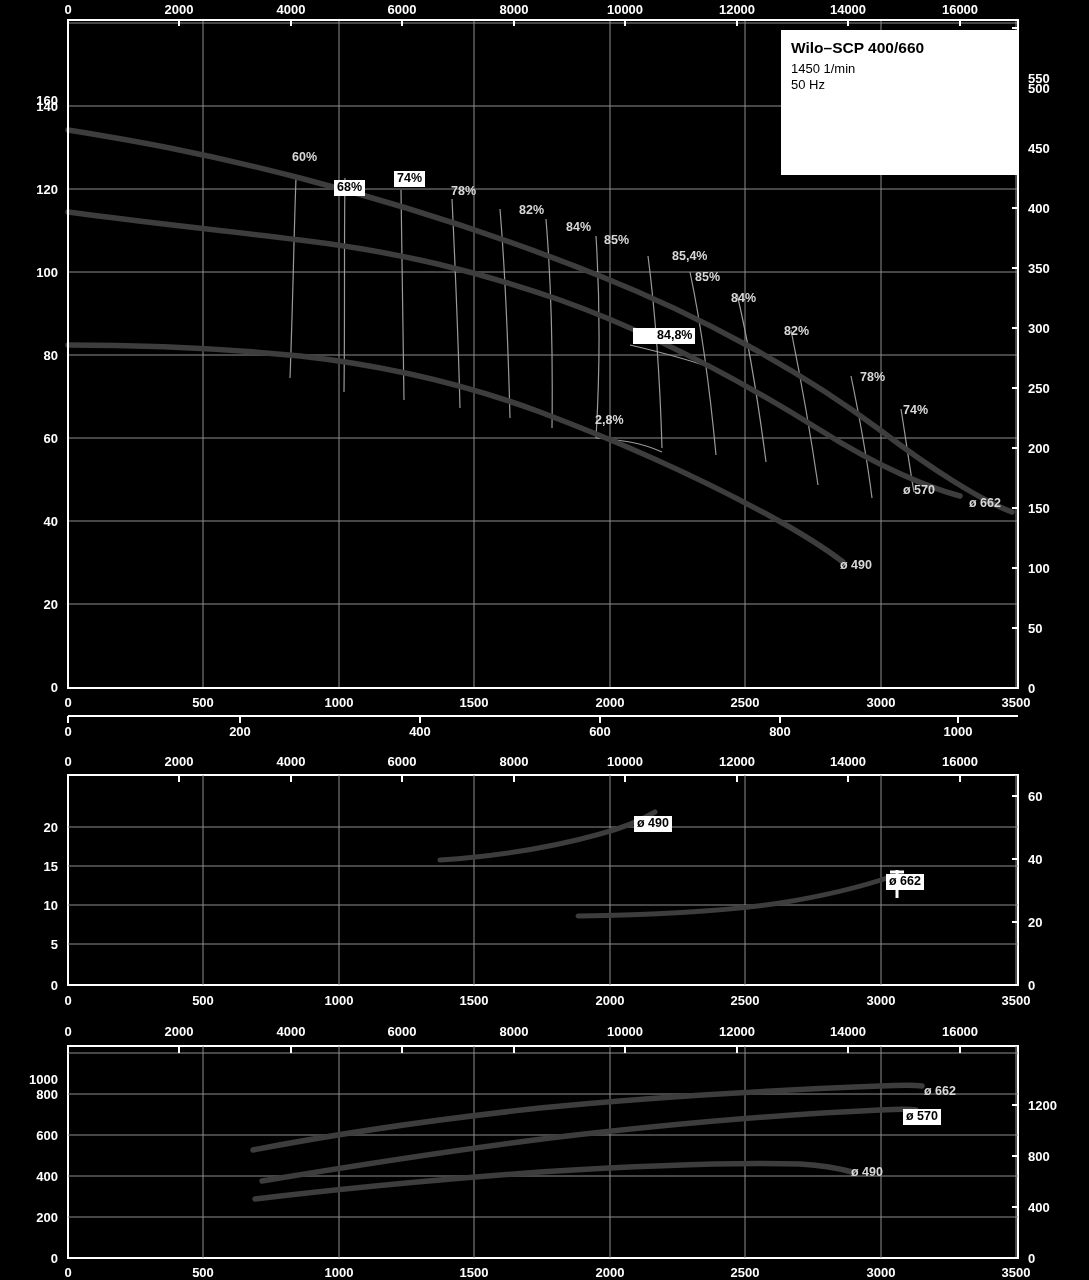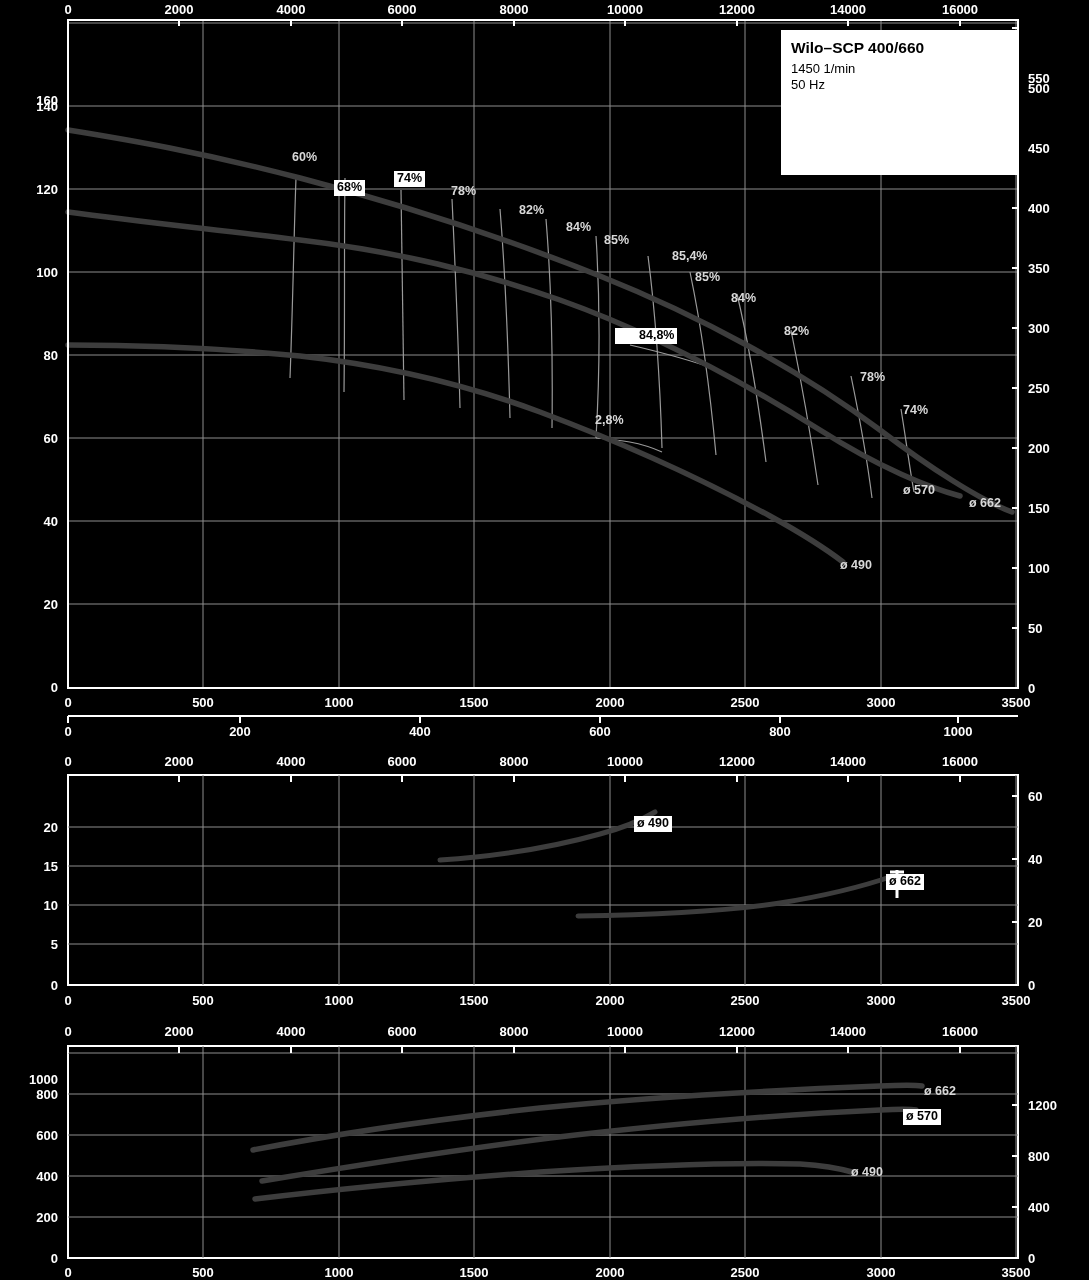--- a/index.html
+++ b/index.html
@@ -338,21 +338,21 @@
 <div class="lblplain" style="left:451px;top:184px;">78%</div>
 <div class="lblplain" style="left:519px;top:203px;">82%</div>
 <div class="lblplain" style="left:566px;top:220px;">84%</div>
 <div class="lblplain" style="left:604px;top:233px;">85%</div>
 <div class="lblplain" style="left:672px;top:249px;">85,4%</div>
 <div class="lblplain" style="left:695px;top:270px;">85%</div>
 <div class="lblplain" style="left:731px;top:291px;">84%</div>
 <div class="lblplain" style="left:784px;top:324px;">82%</div>
 <div class="lblplain" style="left:860px;top:370px;">78%</div>
 <div class="lblplain" style="left:903px;top:403px;">74%</div>
-<div class="lblbox" style="left:615px;top:328px;padding-left:24px;">84,8%</div>
+<div class="lblbox" style="left:633px;top:328px;padding-left:24px;">84,8%</div>
 <div class="lblplain" style="left:595px;top:413px;">2,8%</div>
 <div class="lblplain" style="left:969px;top:496px;">ø 662</div>
 <div class="lblplain" style="left:903px;top:483px;">ø 570</div>
 <div class="lblplain" style="left:840px;top:558px;">ø 490</div>
 
 <div class="lblbox" style="left:634px;top:816px;">ø 490</div>
 <div class="lblbox" style="left:886px;top:874px;">ø 662</div>
 
 <div class="lblplain" style="left:924px;top:1084px;">ø 662</div>
 <div class="lblbox" style="left:903px;top:1109px;">ø 570</div>

